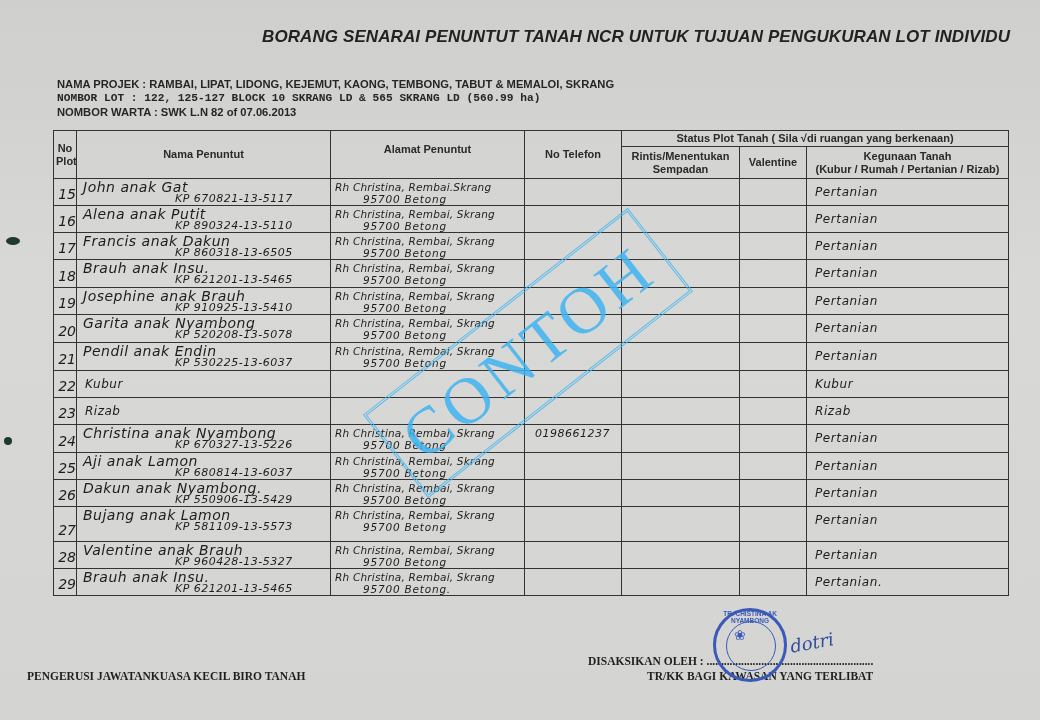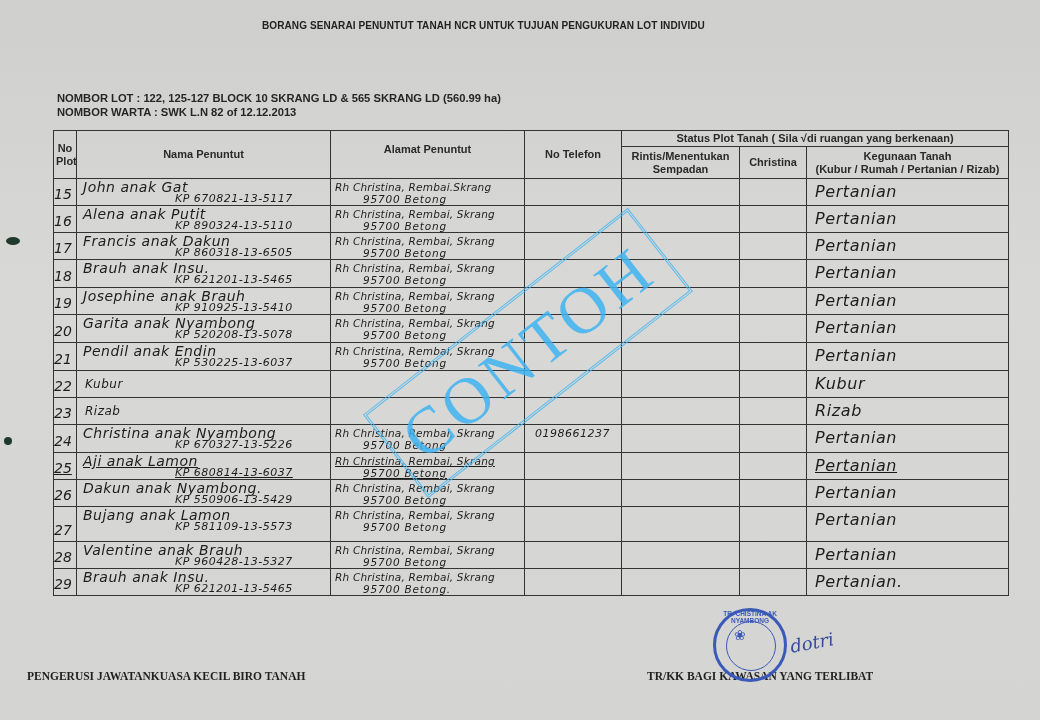--- a/index.html
+++ b/index.html
@@ -12,22 +12,22 @@
   }
   .paper {
     position:absolute; left:0; top:0; width:1040px; height:720px;
     background: linear-gradient(180deg,#cfcfcd 0%,#d8d8d6 40%,#d4d4d2 100%);
   }
   .binder-hole {
     position:absolute; width:14px; height:8px; border-radius:50%;
     background:#1f3a2c;
   }
   .title {
-    position:absolute; left:262px; top:20px; font-size:10px; font-weight:bold;
-    letter-spacing:0.1px; color:#222;
+    position:absolute; left:262px; top:27px; font-size:17px; font-weight:bold;
+    letter-spacing:0.1px; color:#222;font-style:italic;
   }
   .meta { position:absolute; left:57px; font-size:11.2px; font-weight:bold; color:#262626; }
   table.form {
     position:absolute; left:53px; top:130px;
     border-collapse:collapse; table-layout:fixed;
     width:955px;
   }
   table.form th, table.form td {
     border:1px solid #333;
     padding:0;
@@ -35,28 +35,28 @@
   table.form th {
     font-size:11px; font-weight:bold; color:#2a2a2a; text-align:center;
     vertical-align:middle; line-height:13px;
   }
   table.form td {
     font-family:"DejaVu Sans", sans-serif;
     font-style:italic;
     font-size:10.5px; color:#1d1d1d;
     vertical-align:top;
   }
-  .no-cell { font-size:14px !important; text-align:left; vertical-align:bottom !important; padding-bottom:3px !important; }
+  .no-cell { font-size:14px !important; text-align:right; vertical-align:bottom !important; padding-bottom:3px !important; }
   .name-line { padding-left:6px; font-size:14px; line-height:12px; margin-top:2px; letter-spacing:0.5px; }
   .ic-line { padding-left:98px; font-size:11px; line-height:12px; letter-spacing:0.5px; }
   .addr-line1 { padding-left:4px; font-size:10.5px; line-height:12px; margin-top:2px; letter-spacing:0.2px; }
   .addr-line2 { padding-left:32px; font-size:10.5px; line-height:12px; letter-spacing:0.8px; }
   .single-name { padding-left:8px; font-size:12px; line-height:26px; letter-spacing:0.5px; }
   .phone { padding-left:10px; font-size:11px; line-height:14px; margin-top:2px; letter-spacing:0.5px; }
-  .usage { padding-left:8px; font-size:16px; line-height:26px; letter-spacing:0.6px; }
+  .usage { padding-left:8px; font-size:12px; line-height:26px; letter-spacing:0.6px; }
   .footer-left { position:absolute; left:27px; font-family:"Liberation Serif", serif; font-weight:bold; font-size:11.5px; color:#1f1f1f; }
   .footer-right { position:absolute; font-family:"Liberation Serif", serif; font-weight:bold; font-size:11.5px; color:#1f1f1f; }
   .stamp {
     position:absolute; left:360px; top:300px; width:330px; height:100px;
     transform:rotate(-38deg); transform-origin:center;
     border:3px double #46b7f0;
     color:#3fb4f2; font-family:"Liberation Serif", serif;
     font-size:66px; text-align:center; line-height:100px; letter-spacing:4px;
     opacity:0.85;
     pointer-events:none;
@@ -78,22 +78,23 @@
   }
 </style>
 </head>
 <body>
 
 <div class="paper">
   <div class="binder-hole" style="left:6px; top:237px;"></div>
   <div class="binder-hole" style="left:4px; top:437px; width:8px;"></div>
 
   <div class="title">BORANG SENARAI PENUNTUT TANAH NCR UNTUK TUJUAN PENGUKURAN LOT INDIVIDU</div>
-  <div class="meta" style="top:92px;">NOMBOR LOT : 122, 125-127 BLOCK 10 SKRANG LD &amp; 565 SKRANG LD (560.99 ha)</div>
-  <div class="meta" style="top:106px;">NOMBOR WARTA : SWK L.N 82 of 12.12.2013</div>
+  <div class="meta" style="top:78px;">NAMA PROJEK : RAMBAI, LIPAT, LIDONG, KEJEMUT, KAONG, TEMBONG, TABUT &amp; MEMALOI, SKRANG</div>
+  <div class="meta" style="top:92px;font-family:Liberation Mono, monospace;">NOMBOR LOT : 122, 125-127 BLOCK 10 SKRANG LD &amp; 565 SKRANG LD (560.99 ha)</div>
+  <div class="meta" style="top:106px;">NOMBOR WARTA : SWK L.N 82 of 07.06.2013</div>
 
   <table class="form">
     <colgroup>
       <col style="width:23px">
       <col style="width:254px">
       <col style="width:194px">
       <col style="width:97px">
       <col style="width:118px">
       <col style="width:67px">
       <col style="width:202px">
@@ -101,21 +102,21 @@
     <thead>
       <tr style="height:16px">
         <th rowspan="2" style="padding:0 2px;">No Plot</th>
         <th rowspan="2">Nama Penuntut</th>
         <th rowspan="2" style="vertical-align:top; padding-top:12px;">Alamat Penuntut</th>
         <th rowspan="2">No Telefon</th>
         <th colspan="3">Status Plot Tanah ( Sila √di ruangan yang berkenaan)</th>
       </tr>
       <tr style="height:32px">
         <th>Rintis/Menentukan Sempadan</th>
-        <th>Christina</th>
+        <th>Valentine</th>
         <th>
           <div>Kegunaan Tanah</div>
           <div>(Kubur / Rumah / Pertanian / Rizab)</div>
         </th>
       </tr>
     </thead>
     <tbody id="rows">
         <tr style="height: 27px;">
           <td class="no-cell">15</td>
           <td>
@@ -297,21 +298,21 @@
           </td>
           <td>
             <div class="phone">0198661237</div>
           </td>
           <td></td>
           <td></td>
           <td>
             <div class="usage">Pertanian</div>
           </td>
         </tr>
-        <tr style="height: 20px; text-decoration: underline;">
+        <tr style="height: 20px;">
           <td class="no-cell">25</td>
           <td>
             <div class="name-line">Aji anak Lamon</div>
             <div class="ic-line">KP 680814-13-6037</div>
           </td>
           <td>
             <div class="addr-line1">Rh Christina, Rembai, Skrang</div>
             <div class="addr-line2">95700 Betong</div>
           </td>
           <td>
@@ -398,20 +399,21 @@
           <td>
             <div class="usage">Pertanian.</div>
           </td>
         </tr>
       </tbody>
   </table>
 
   <div class="stamp">CONTOH</div>
 
   <div class="footer-left" style="top:670px;">PENGERUSI JAWATANKUASA KECIL BIRO TANAH</div>
+  <div class="footer-right" style="left:588px; top:655px;">DISAKSIKAN OLEH : ..........................................................</div>
   <div class="footer-right" style="left:647px; top:670px;">TR/KK BAGI KAWASAN YANG TERLIBAT</div>
 
   <div class="seal">
     <div class="seal-text">TR. CHISTINA AK NYAMBONG</div>
     <div class="seal-inner"></div>
     <div class="seal-eagle">❀</div>
   </div>
   <div class="signature">dotri</div>
 </div>
 

